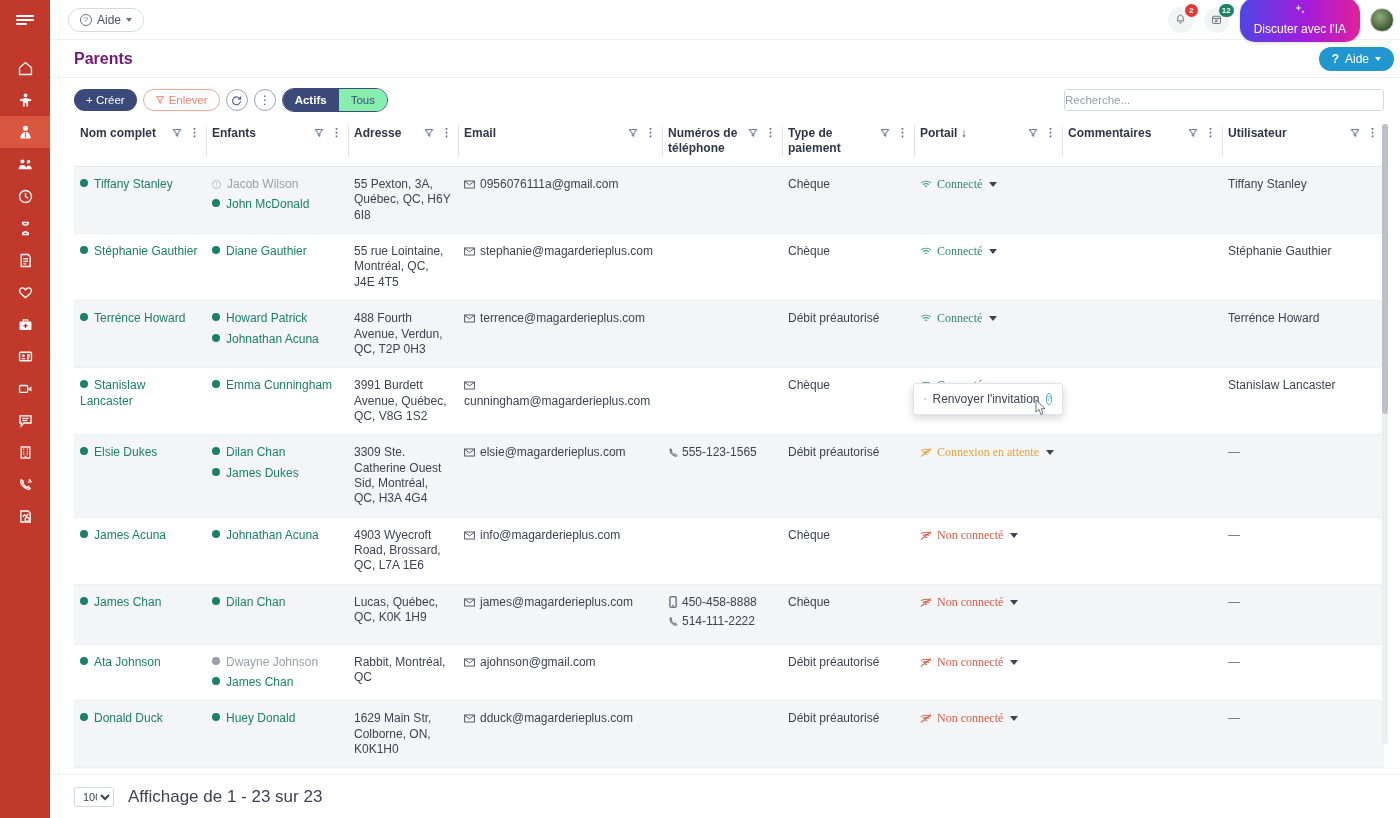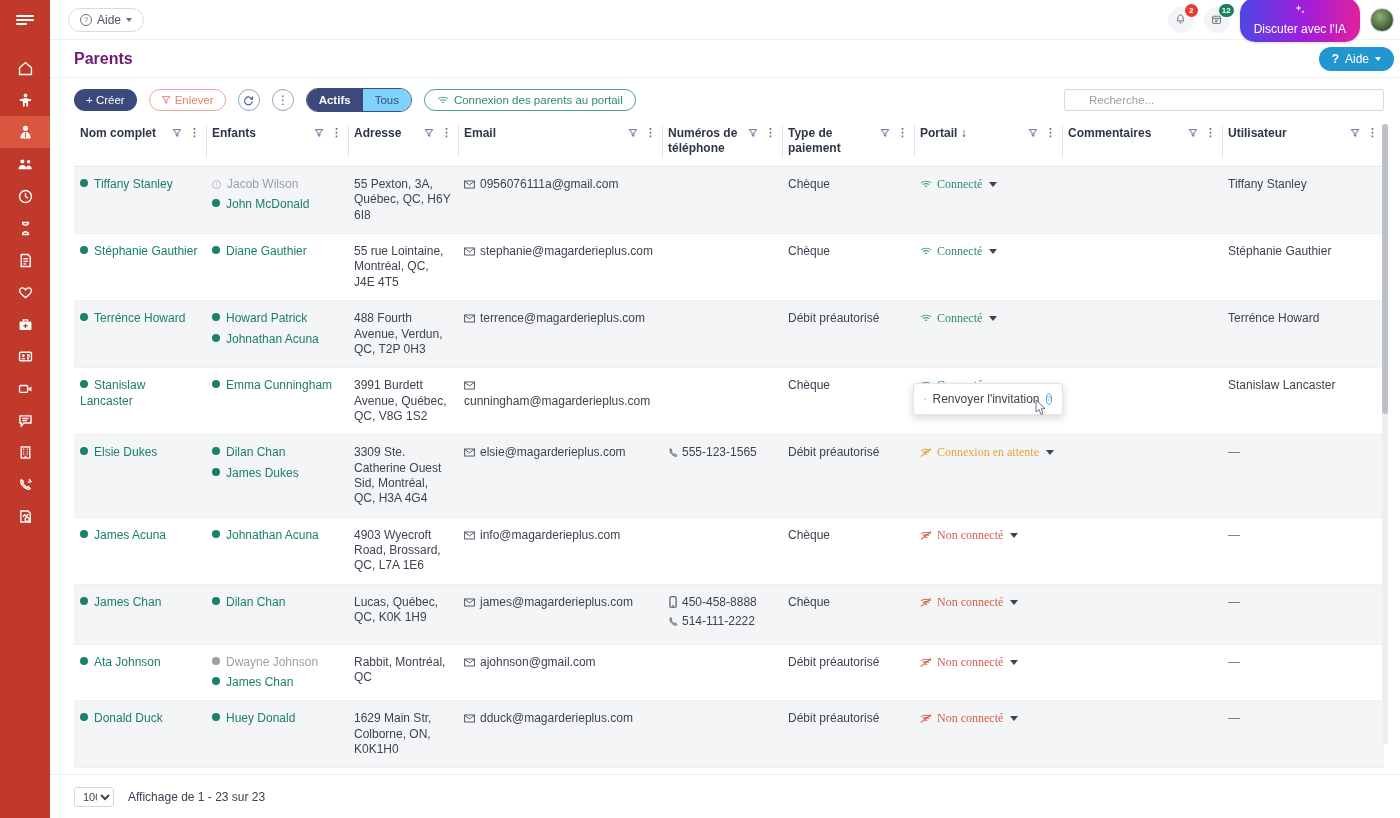--- a/index.html
+++ b/index.html
@@ -88,35 +88,35 @@
   }
   .pagehead h1 { font-size: 16px; color:#701a75; font-weight:bold; }
   .help-blue {
     margin-left:auto; background:#2196cf; color:#fff; border-radius:14px;
     padding:5px 13px; font-size:12px; display:flex; align-items:center; gap:6px; cursor:pointer;
   }
   .help-blue .caret-w { width:0;height:0;border-left:3.5px solid transparent;border-right:3.5px solid transparent;border-top:4px solid #fff;}
 
   
   .toolbar { height:44px; display:flex; align-items:center; padding:0 24px; flex:0 0 44px; }
-  .tb-left { display:flex; align-items:center; gap:12px; }
+  .tb-left { display:flex; align-items:center; gap:6px; }
   .btn-creer { background:#3b4a7a; color:#fff; border-radius:13px; padding:5px 12px; font-size:11.5px; cursor:pointer; white-space:nowrap;}
   .btn-enlever { border:1px solid #f0a79b; color:#e8836f; border-radius:13px; padding:4px 11px; font-size:11.5px;
                  background:#fff; cursor:pointer; display:flex; align-items:center; gap:4px;}
   .round-btn { width:22px;height:22px;border-radius:50%;border:1px solid #9aa4c0; display:flex;align-items:center;justify-content:center; cursor:pointer;background:#fff;}
   .round-btn svg { width:11px;height:11px;stroke:#4a5a8a;fill:none;stroke-width:1.4;}
   .dots-v { color:#4a5a8a; font-size:12px; line-height:1; letter-spacing:0; }
   .seg { display:flex; border:1px solid #3b4a7a; border-radius:13px; overflow:hidden; }
   .seg span { padding:5px 12px; font-size:11.5px; cursor:pointer; }
   .seg .on { background:#3b4a7a; color:#fff; font-weight:bold;}
-  .seg .off { background:#7dd3fc; color:#3b4a7a; }
+  .seg .off { background:#86efac; color:#3b4a7a; }
   .btn-portail { border:1px solid #4aa38b; color:#2e8a72; background:#fff; border-radius:13px;
                  padding:4px 12px; font-size:11.5px; display:flex; align-items:center; gap:5px; cursor:pointer; white-space:nowrap;}
   .search-box { margin-left:auto; width:320px; height:22px; border:1px solid #d3d7de; border-radius:3px;
-                padding:0 24px; font-size:11.5px; color:#333; outline:none; background:#fff; }
+                padding:0 0; font-size:11.5px; color:#333; outline:none; background:#fff; }
   .search-box::placeholder { color:#9aa0a8; }
 
   
   .tablewrap { flex:1; position:relative; overflow:hidden; padding:0 24px 0 24px; }
   table { width: 1310px; border-collapse: collapse; table-layout: fixed; }
   thead th {
     text-align:left; font-size:12px; color:#2e3748; font-weight:bold;
     padding: 4px 6px 10px 6px; vertical-align: top; position:relative;
     border-bottom: 1px solid #e3e6ea;
   }
@@ -174,21 +174,21 @@
 
   
   .vscroll { position:absolute; right:20px; top:2px; width:6px; height:620px; background:#eceef0; border-radius:3px;}
   .vscroll .thumb { position:absolute; top:0; left:0; width:6px; height:290px; background:#bcc1c7; border-radius:3px;}
 
   
   .footer { height:44px; display:flex; align-items:center; gap:14px; padding:0 24px; flex:0 0 44px;
             border-top:1px solid #edf0f2; background:#fff;}
   .pagesel { width:40px; height:20px; font-size:11px; border:1px solid #d3d7de; border-radius:3px;
              color:#3c4452; background:#fff; padding-left:4px;}
-  .footer .txt { font-size:12px; color:#3c4452; }
+  .footer .txt { font-size:17px; color:#3c4452; }
 </style>
 </head>
 <body>
 
 <div id="app">
 
   <nav class="sidebar">
     <div class="sb-burger">
       <div>
         <span class="bar" style="width:18px"></span>
@@ -354,28 +354,20 @@
               <path d="M12.3 2 L12 5.4 L8.7 5"></path>
             </svg>
         </div>
         <div class="round-btn">
           <span class="dots-v">⋮</span>
         </div>
         <div class="seg">
           <span class="on">Actifs</span>
           <span class="off">Tous</span>
         </div>
-        <div class="btn-portail">
-          <svg viewBox="0 0 14 12" style="width:12px;height:11px">
-            <path d="M1.2 4 C3.8 1.6 10.2 1.6 12.8 4" style="fill:none;stroke:#4aa38b;stroke-width:1.2"></path>
-            <path d="M3.4 6.2 C5.2 4.6 8.8 4.6 10.6 6.2" style="fill:none;stroke:#4aa38b;stroke-width:1.2"></path>
-            <path d="M5.6 8.4 C6.4 7.7 7.6 7.7 8.4 8.4" style="fill:none;stroke:#4aa38b;stroke-width:1.2"></path>
-          </svg>
-          <span>Connexion des parents au portail</span>
-        </div>
       </div>
       <input class="search-box" placeholder="Recherche..." style="">
     </div>
 
     <div class="tablewrap">
       <table>
         <colgroup>
           <col style="width:132px">
             <col style="width:142px">
             <col style="width:110px">

